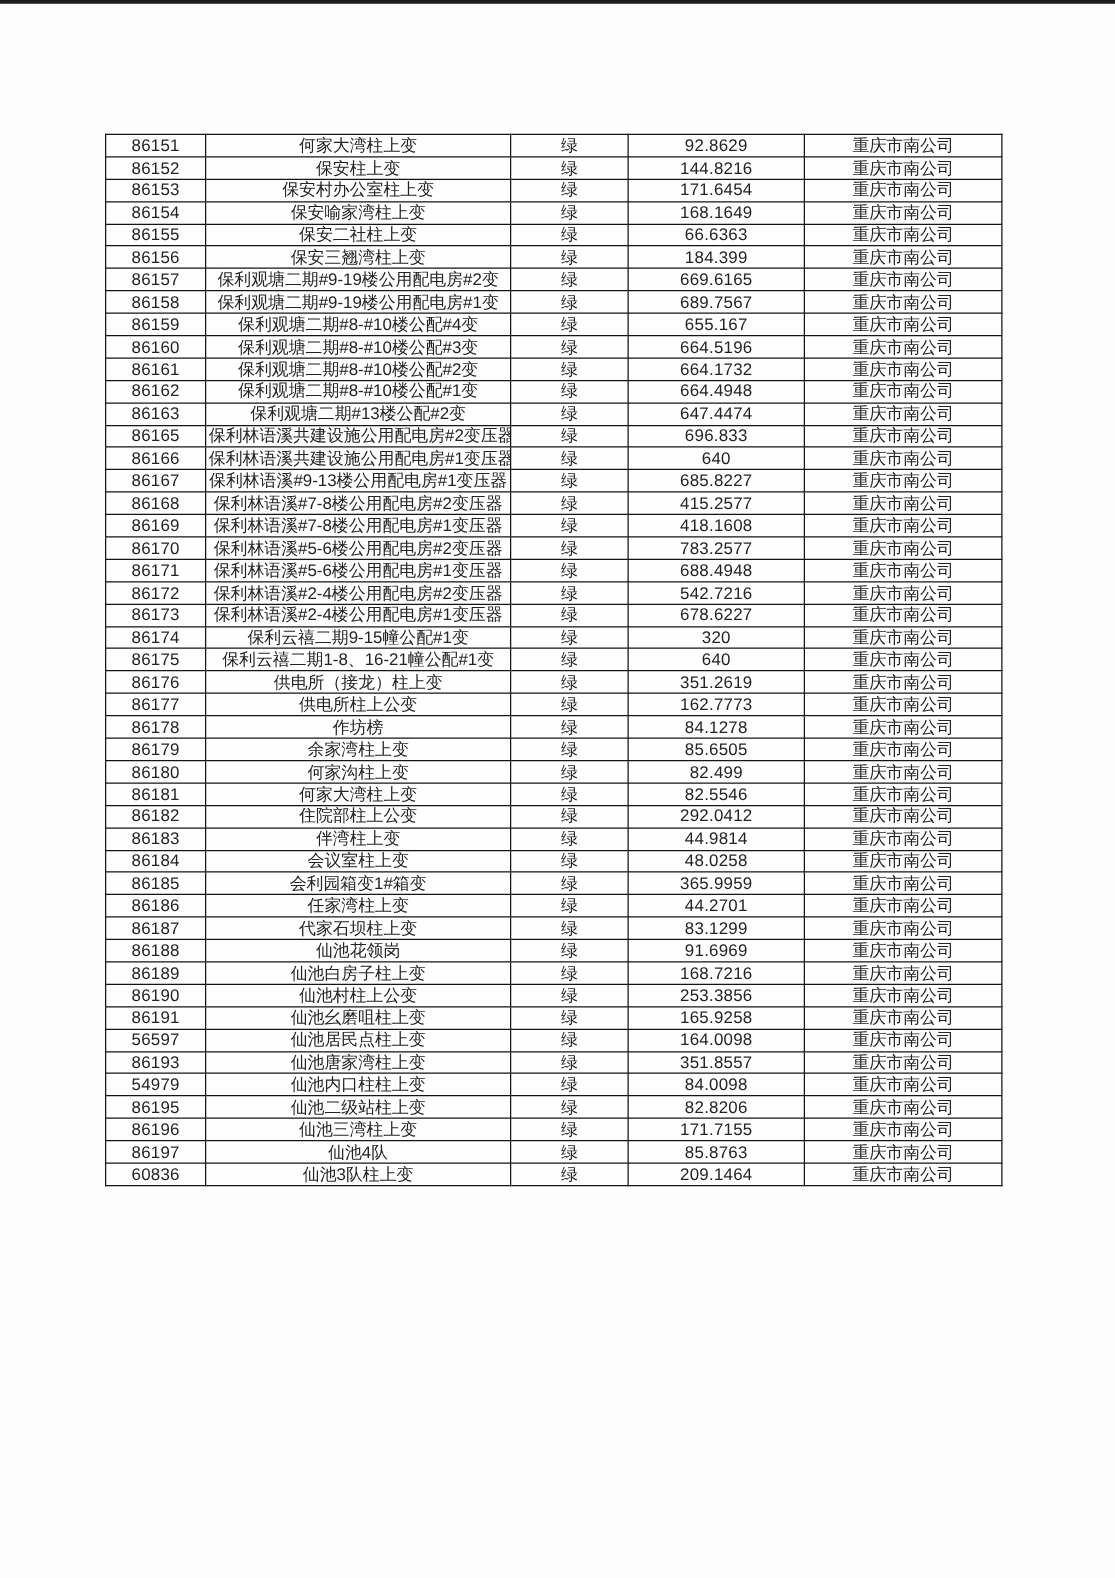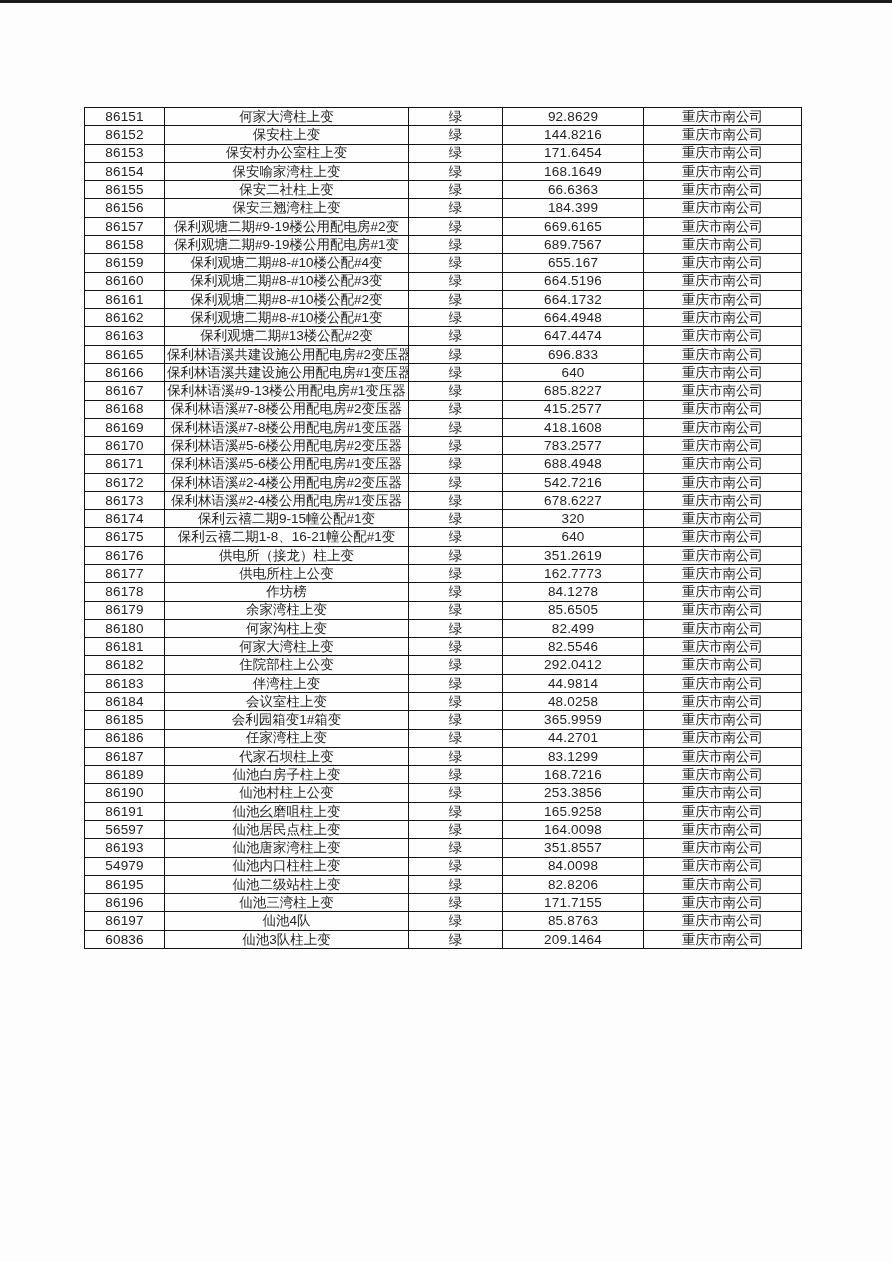--- a/index.html
+++ b/index.html
@@ -315,20 +315,27 @@
           <td class="cell-company">重庆市南公司</td>
         </tr>
         <tr>
           <td class="cell-id">86187</td>
           <td class="cell-name">代家石坝柱上变</td>
           <td class="cell-status">绿</td>
           <td class="cell-value">83.1299</td>
           <td class="cell-company">重庆市南公司</td>
         </tr>
         <tr>
+          <td class="cell-id">86188</td>
+          <td class="cell-name">仙池花领岗</td>
+          <td class="cell-status">绿</td>
+          <td class="cell-value">91.6969</td>
+          <td class="cell-company">重庆市南公司</td>
+        </tr>
+        <tr>
           <td class="cell-id">86189</td>
           <td class="cell-name">仙池白房子柱上变</td>
           <td class="cell-status">绿</td>
           <td class="cell-value">168.7216</td>
           <td class="cell-company">重庆市南公司</td>
         </tr>
         <tr>
           <td class="cell-id">86190</td>
           <td class="cell-name">仙池村柱上公变</td>
           <td class="cell-status">绿</td>

